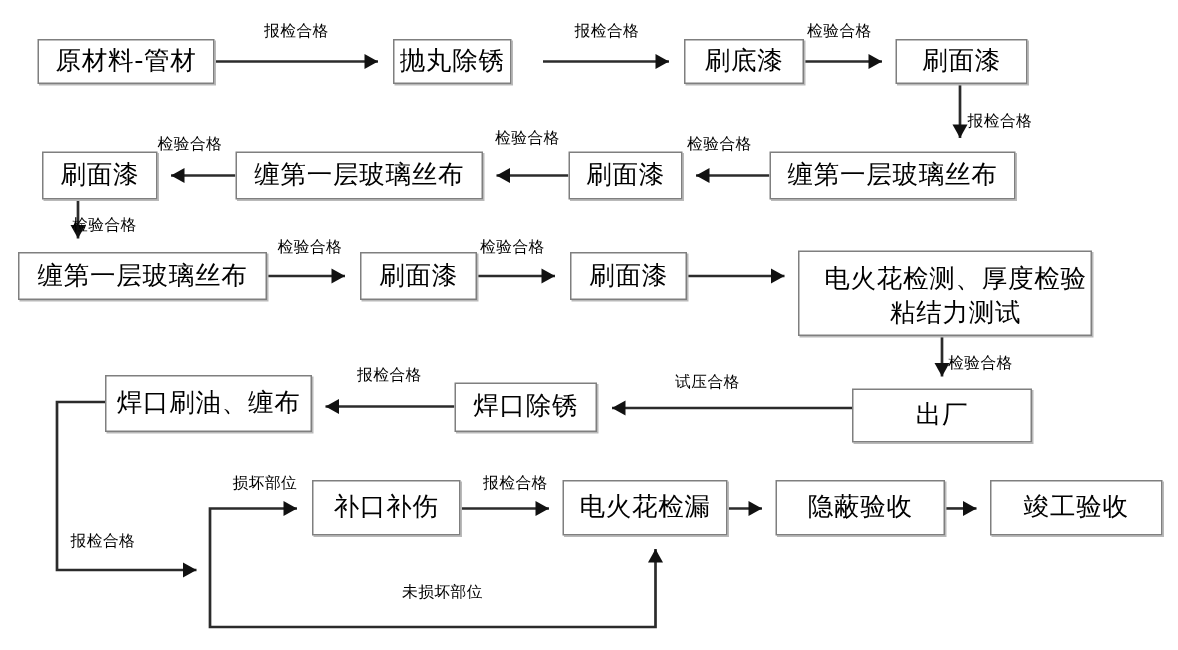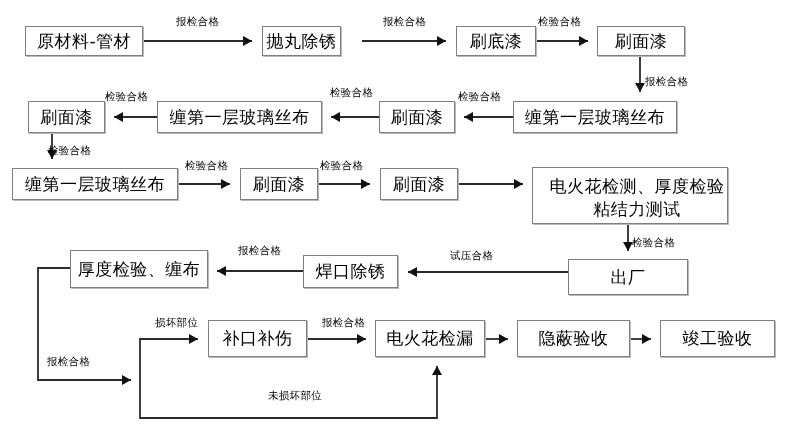--- a/index.html
+++ b/index.html
@@ -123,21 +123,21 @@
       <div class="node" style="left: 597px; top: 26px; width: 88px; height: 30px;">刷面漆</div>
       <div class="node" style="left: 513px; top: 101px; width: 164px; height: 32px;">缠第一层玻璃丝布</div>
       <div class="node" style="left: 379px; top: 101px; width: 76px; height: 32px;">刷面漆</div>
       <div class="node" style="left: 157px; top: 101px; width: 165px; height: 32px;">缠第一层玻璃丝布</div>
       <div class="node" style="left: 28px; top: 101px; width: 77px; height: 32px;">刷面漆</div>
       <div class="node" style="left: 12px; top: 168px; width: 166px; height: 32px;">缠第一层玻璃丝布</div>
       <div class="node" style="left: 240px; top: 168px; width: 78px; height: 32px;">刷面漆</div>
       <div class="node" style="left: 380px; top: 168px; width: 78px; height: 32px;">刷面漆</div>
       <div class="node" style="left: 568px; top: 259px; width: 120px; height: 36px;">出厂</div>
       <div class="node" style="left: 303px; top: 255px; width: 95px; height: 33px;">焊口除锈</div>
-      <div class="node" style="left: 70px; top: 250px; width: 138px; height: 38px;">厚度检验、缠布</div>
+      <div class="node" style="left: 70px; top: 250px; width: 138px; height: 38px;">焊口刷油、缠布</div>
       <div class="node" style="left: 208px; top: 320px; width: 99px; height: 37px;">补口补伤</div>
       <div class="node" style="left: 375px; top: 320px; width: 110px; height: 37px;">电火花检漏</div>
       <div class="node" style="left: 517px; top: 320px; width: 113px; height: 37px;">隐蔽验收</div>
       <div class="node" style="left: 660px; top: 320px; width: 115px; height: 37px;">竣工验收</div>
       <div class="node multiline" style="left: 532px; top: 167px; width: 196px; height: 57px; text-align: center;">
         <span class="ln">电火花检测、厚度检验</span>
         <span class="ln">粘结力测试</span>
       </div>
     </div>
   <div id="label-layer">

